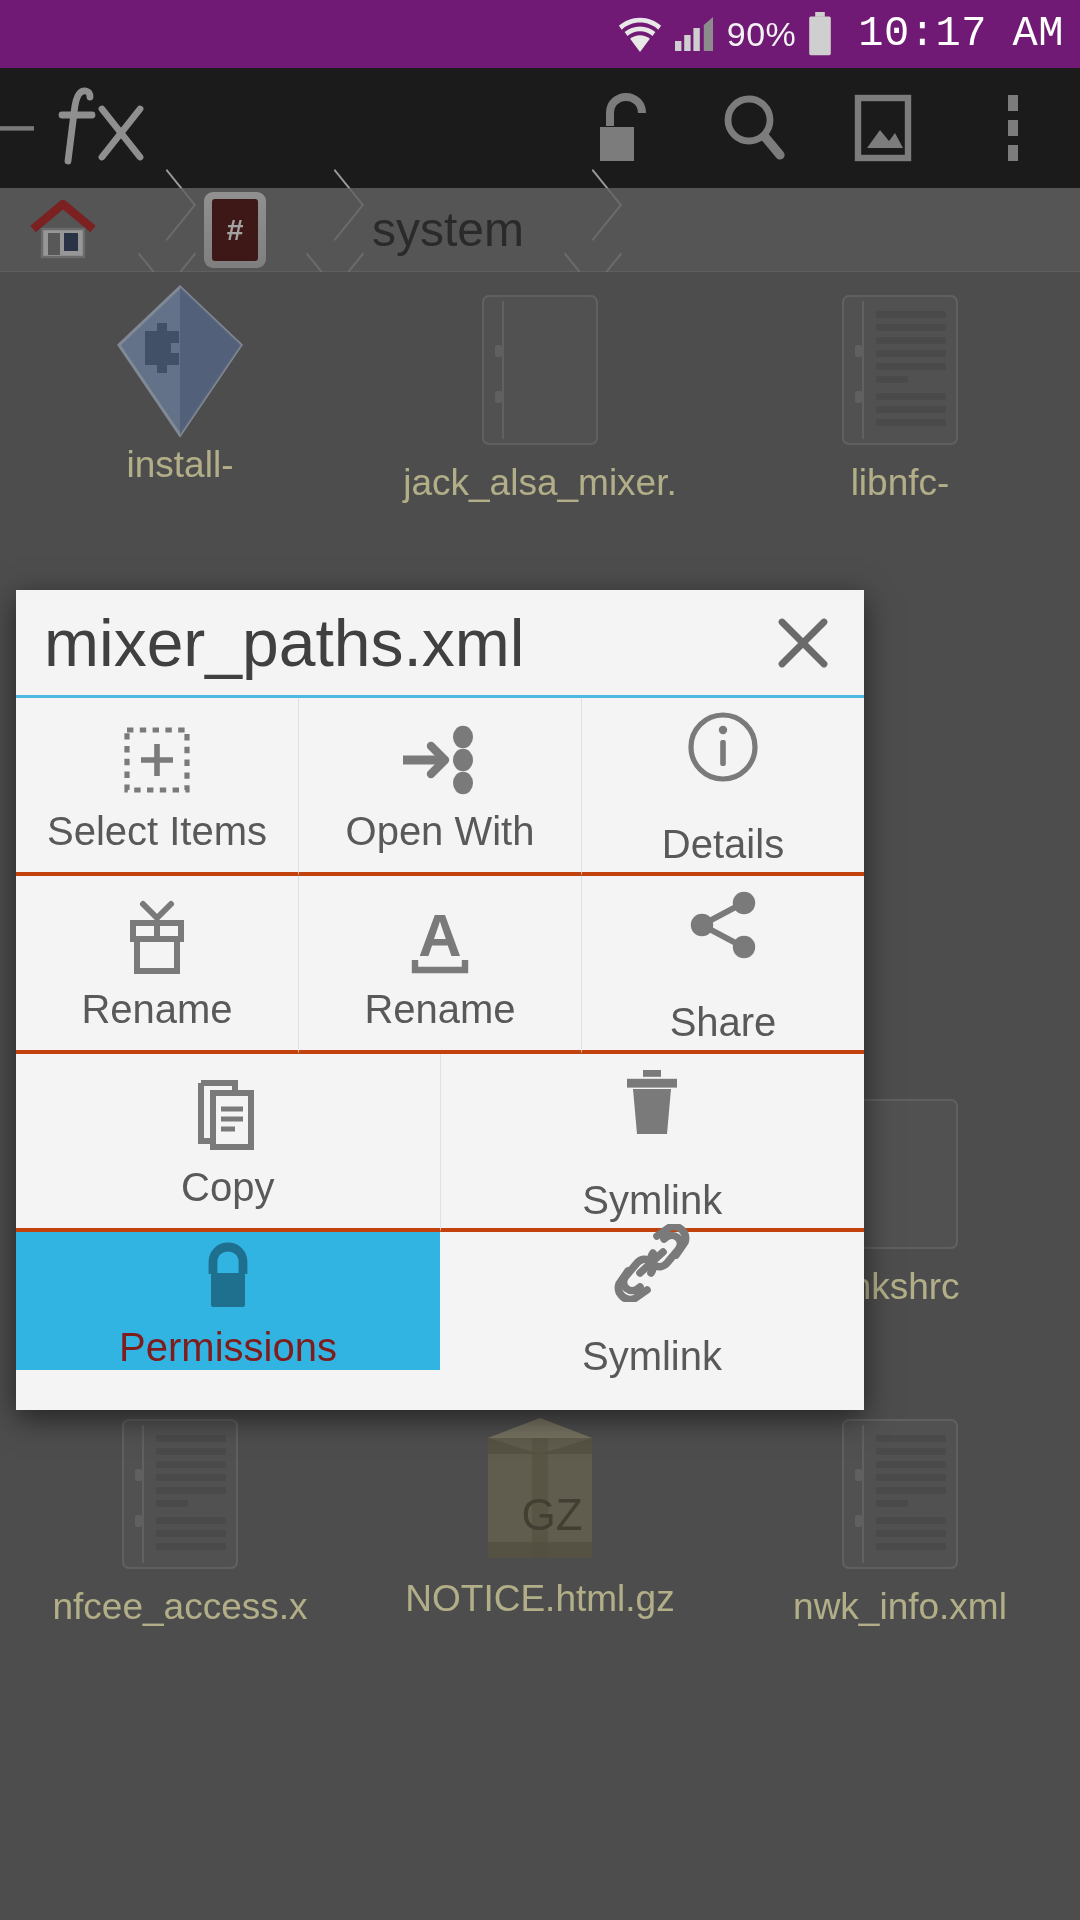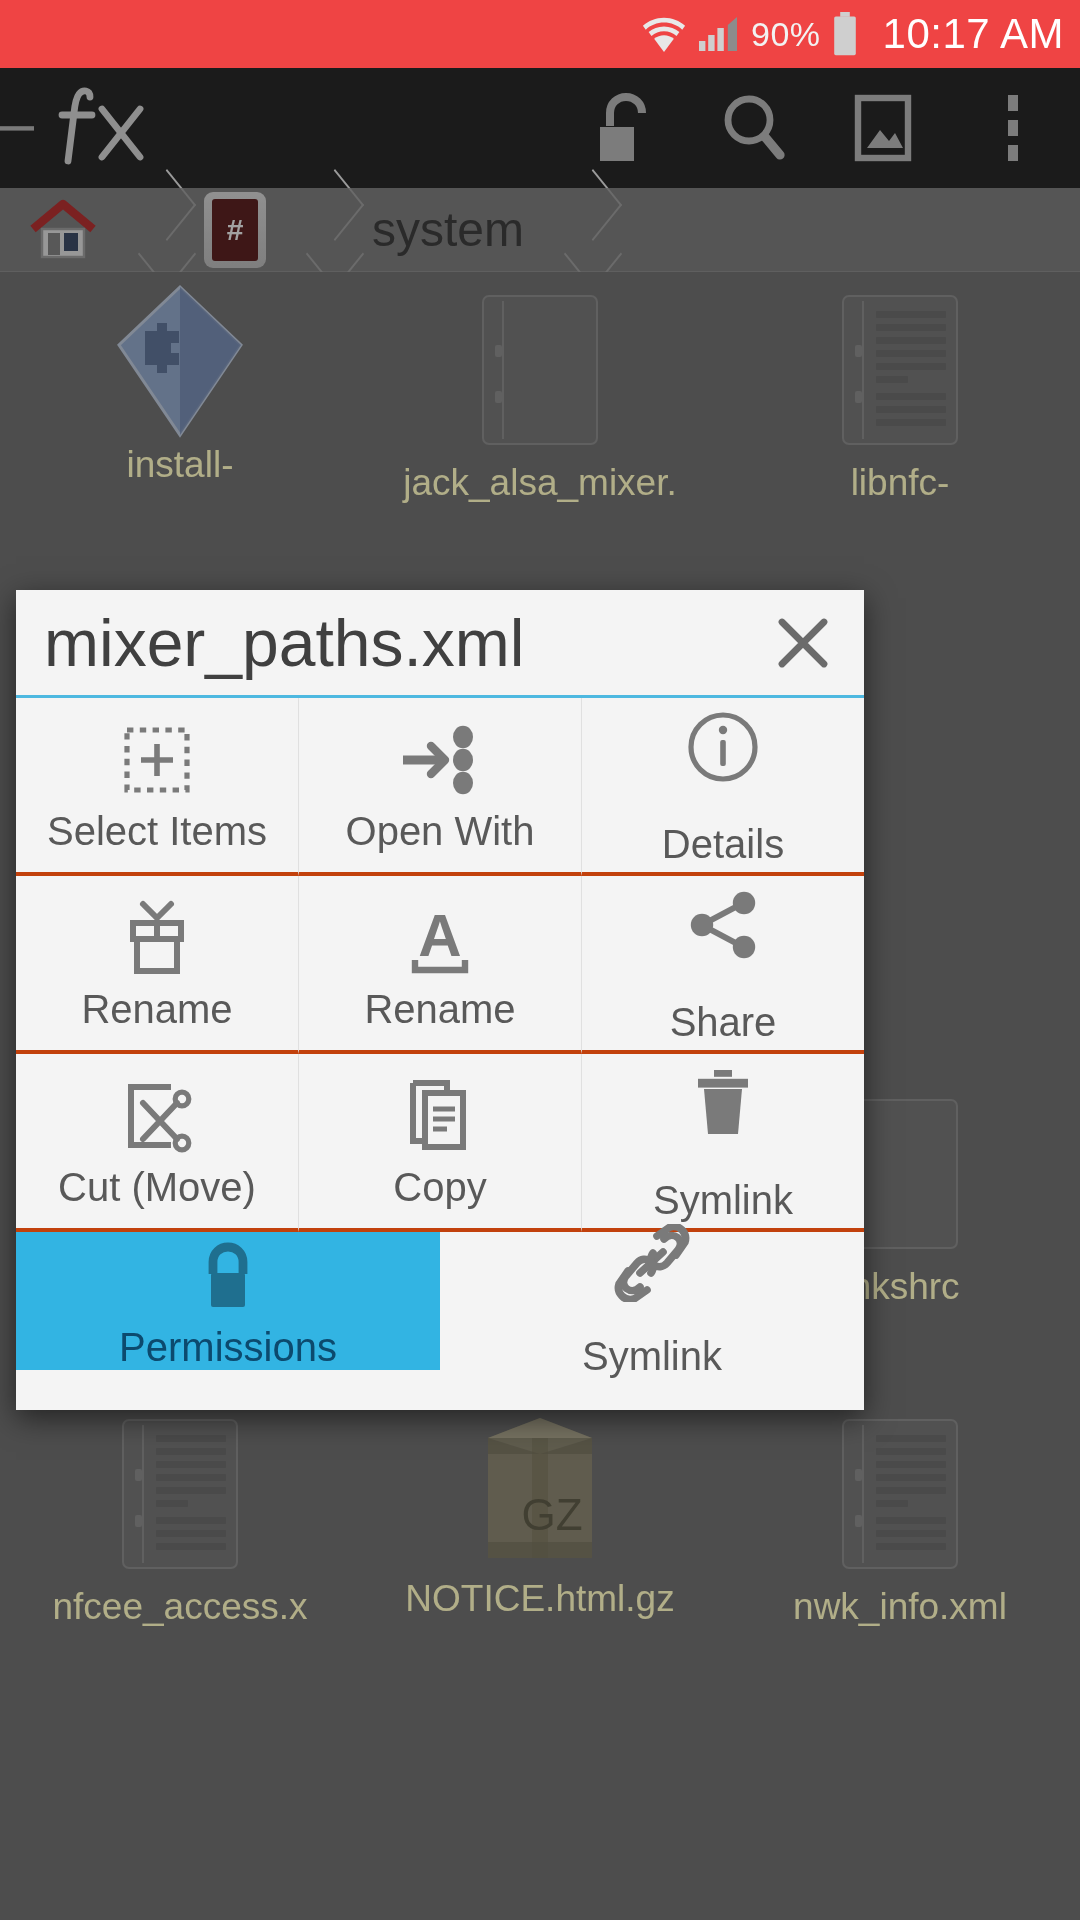--- a/index.html
+++ b/index.html
@@ -8,32 +8,32 @@
     background: #6f6f6f;
     font-family: "Liberation Sans", sans-serif;
     overflow: hidden;
   }
   #root { position: relative; width: 1080px; height: 1920px; }
 
   
   .statusbar {
     position: absolute; top: 0; left: 0;
     width: 1080px; height: 68px;
-    background: #ef4444;
+    background: #701a75;
     display: flex; align-items: center; justify-content: flex-end;
     padding-right: 16px;
   }
   .sb-group { display: flex; align-items: center; gap: 10px; }
   .sb-battery-pct {
     color: #f2f2f2; font-size: 34px; letter-spacing: .5px;
     font-family: "Liberation Sans", sans-serif;
   }
   .sb-clock {
     color: #ffffff; font-size: 42px; margin-left: 14px;
-    font-family: Liberation Sans, sans-serif; letter-spacing: .5px;
+    font-family: Liberation Mono, monospace; letter-spacing: .5px;
   }
   .icon-svg { display: block; }
 
   
   .actionbar {
     position: absolute; top: 68px; left: 0;
     width: 1080px; height: 120px;
     background: #1b1b1b;
     display: flex; align-items: center;
   }
@@ -201,21 +201,21 @@
   .dlg-item.wide { flex: 2; }
   .dlg-item.selected { background: #32b4e3; border-right: none; }
   .dlg-ico {
     height: 86px; display: flex; align-items: center; justify-content: center;
     margin-bottom: 6px;
   }
   .dlg-label {
     color: #595959; font-size: 40px;
     font-family: "Liberation Sans", sans-serif;
   }
-  .dlg-item.selected .dlg-label { color: #0c4a6e; }
+  .dlg-item.selected .dlg-label { color: #7f1d1d; }
 </style>
 </head>
 <body>
 
 <div id="root">
 
   <div class="statusbar">
     <div class="sb-group">
       <span>
         <svg class="icon-svg" width="46" height="38" viewBox="0 0 24 20">
@@ -559,31 +559,20 @@
               <circle cx="10" cy="20" r="5.6" fill="#7a7a7a"></circle>
               <circle cx="31" cy="31" r="5.6" fill="#7a7a7a"></circle>
               <path d="M14.5 17.6 L26.5 11.2 M14.5 22.4 L26.5 28.8" stroke="#7a7a7a" stroke-width="3"></path>
             </svg>
           </div>
           <div class="dlg-label">Share</div>
         </div>
       </div>
 
       <div class="dlg-row">
-        <div class="dlg-item">
-          <div class="dlg-ico">
-            <svg class="icon-svg" width="84" height="82" viewBox="0 0 42 41">
-              <path d="M28 6 L8 6 L8 35 L28 35" fill="none" stroke="#7a7a7a" stroke-width="3"></path>
-              <path d="M14 14 L31 32 M31 14 L14 32" stroke="#7a7a7a" stroke-width="3" stroke-linecap="round"></path>
-              <circle cx="33.5" cy="12" r="3.4" fill="none" stroke="#7a7a7a" stroke-width="2.6"></circle>
-              <circle cx="33.5" cy="34" r="3.4" fill="none" stroke="#7a7a7a" stroke-width="2.6"></circle>
-            </svg>
-          </div>
-          <div class="dlg-label">Cut (Move)</div>
-        </div>
         <div class="dlg-item">
           <div class="dlg-ico">
             <svg class="icon-svg" width="78" height="82" viewBox="0 0 39 41">
               <path d="M6 4 L23 4 L23 9 M6 4 L6 33 L11 33" fill="none" stroke="#7a7a7a" stroke-width="3"></path>
               <rect x="12" y="9" width="19" height="27" fill="none" stroke="#7a7a7a" stroke-width="3"></rect>
               <path d="M16 17 L27 17 M16 22 L27 22 M16 27 L23 27" stroke="#7a7a7a" stroke-width="2.4"></path>
             </svg>
           </div>
           <div class="dlg-label">Copy</div>
         </div>

